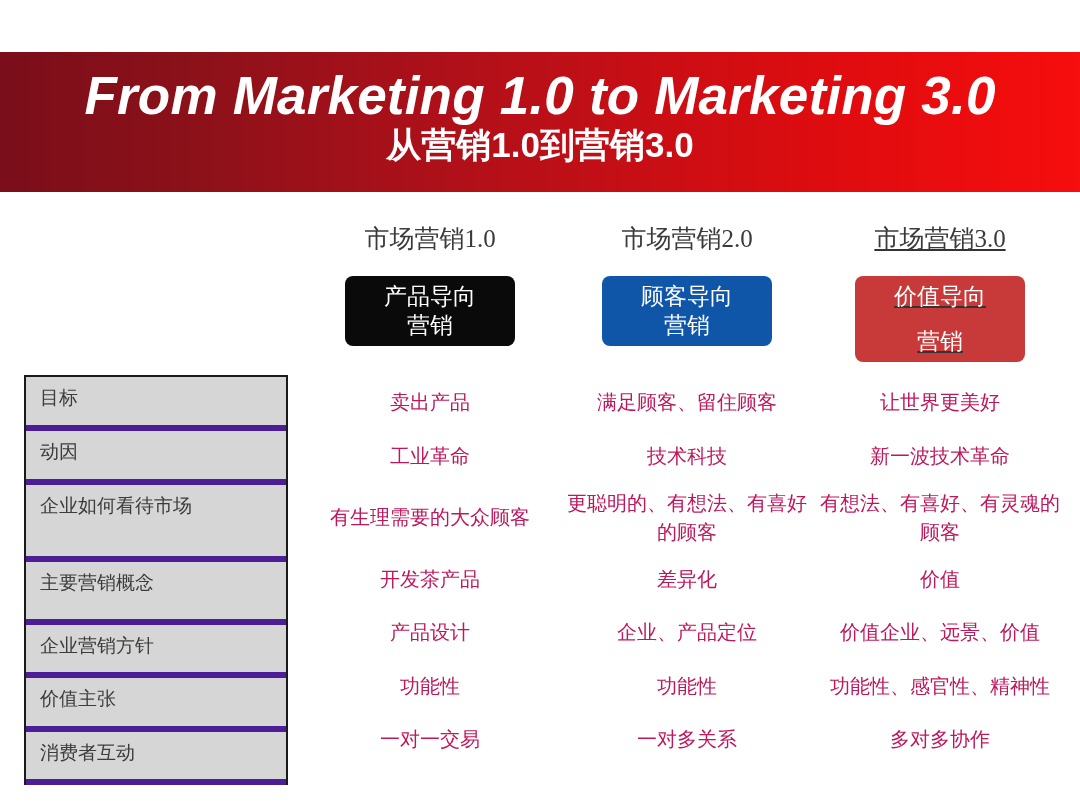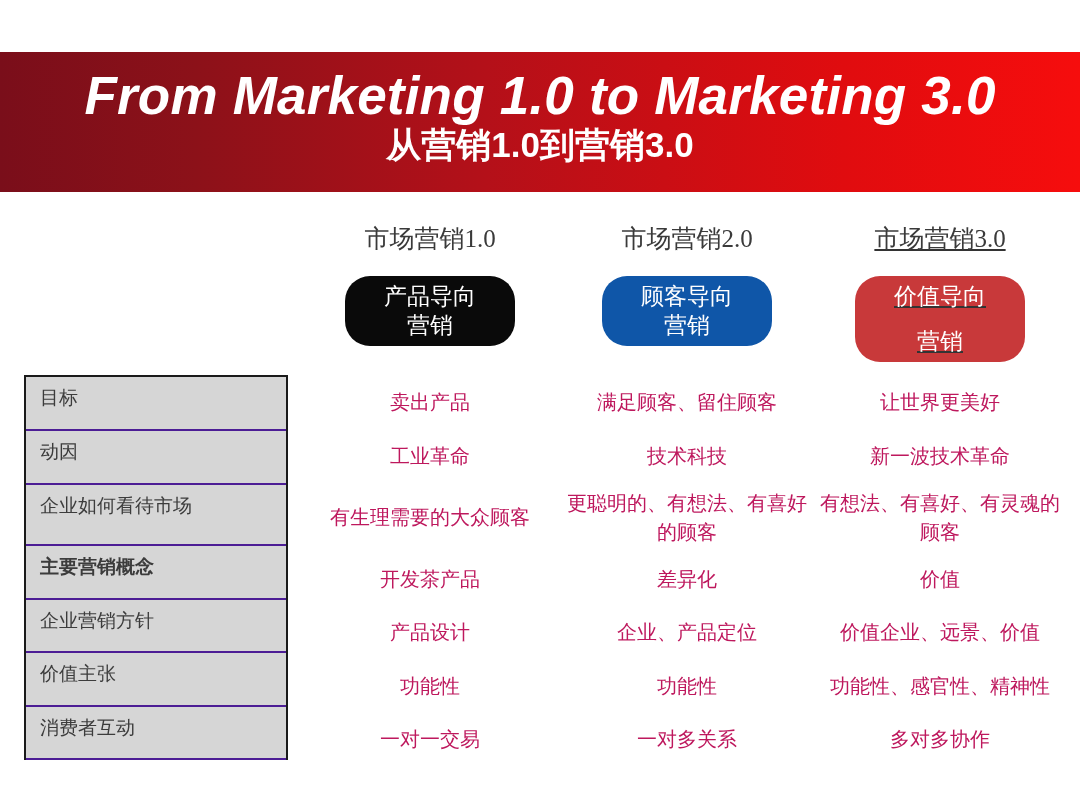--- a/index.html
+++ b/index.html
@@ -73,21 +73,21 @@
   .col-title {
     font-size: 25px;
     line-height: 34px;
     color: #3a3a3a;
     white-space: nowrap;
   }
   .badge {
     margin-top: 20px;
     width: 170px;
     min-height: 70px;
-    border-radius: 25px;
+    border-radius: 8px;
     color: #ffffff;
     display: flex;
     flex-direction: column;
     align-items: center;
     justify-content: center;
     font-size: 23px;
     line-height: 29px;
     text-align: right;
     box-sizing: border-box;
     padding: 6px 4px;
@@ -102,21 +102,21 @@
     position: absolute;
     left: 24px;
     top: 375px;
     width: 264px;
     border: 2px solid #1a1a1a;
     border-bottom: none;
     box-sizing: border-box;
   }
   .label-cell {
     background: #d6d6d6;
-    border-bottom: 2px solid #4c1d95;
+    border-bottom: 6px solid #4c1d95;
     box-sizing: border-box;
     font-size: 19px;
     color: #3c3c3c;
     padding: 8px 0 0 14px;
     display: block;
     white-space: nowrap;
   }
 
   
   .data-grid {
@@ -180,22 +180,22 @@
       <span class="badge-l1">价值导向</span>
       <span class="badge-l2">营销</span>
     </div>
   </div>
 
 </div>
 
 <div class="label-col" id="label-col">
     <div class="label-cell" style="height: 54px;">目标</div>
     <div class="label-cell" style="height: 54px;">动因</div>
-    <div class="label-cell" style="height: 61px;">企业如何看待市场</div>
-    <div class="label-cell" style="height: 54px; font-weight: bold;">主要营销概念</div>
+    <div class="label-cell" style="height: 77px;">企业如何看待市场</div>
+    <div class="label-cell" style="height: 63px;">主要营销概念</div>
     <div class="label-cell" style="height: 53px;">企业营销方针</div>
     <div class="label-cell" style="height: 54px;">价值主张</div>
     <div class="label-cell" style="height: 53px;">消费者互动</div>
   </div>
 
 <div class="data-grid" id="data-grid">
     <div class="data-row" style="height: 54px;">
       <div class="data-cell dc-1">卖出产品</div>
       <div class="data-cell dc-2">满足顾客、留住顾客</div>
       <div class="data-cell dc-3">让世界更美好</div>

